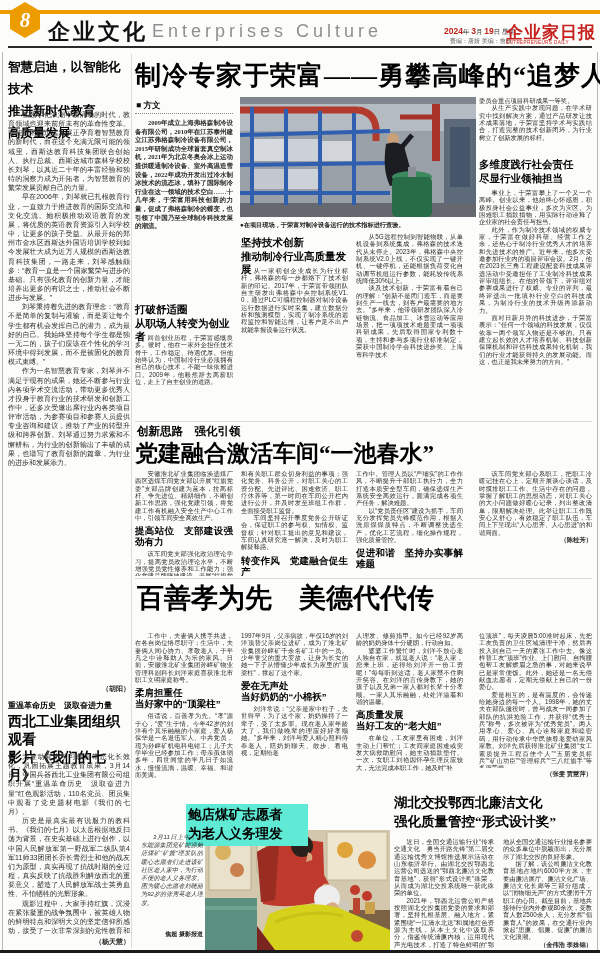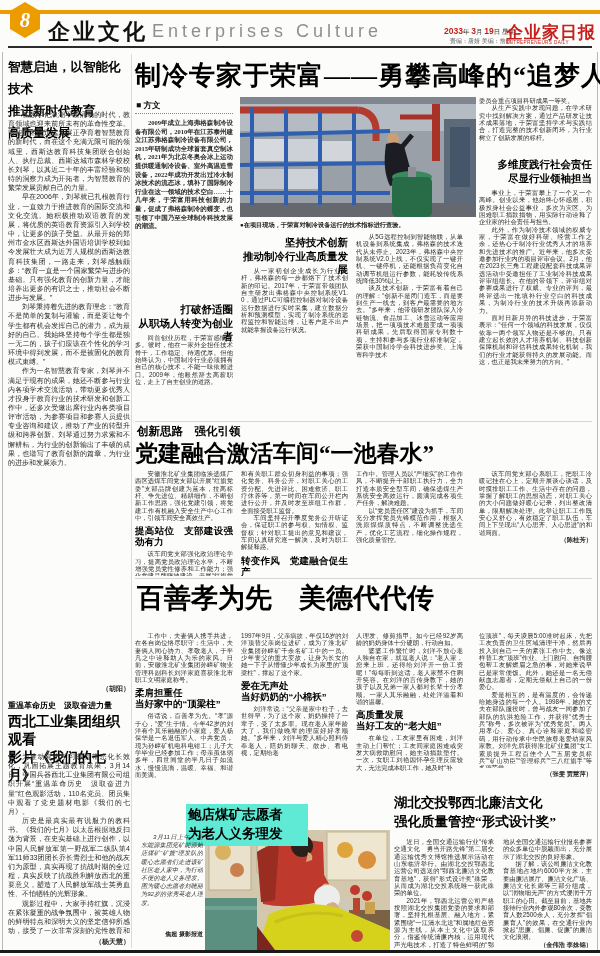--- a/index.html
+++ b/index.html
@@ -30,41 +30,41 @@
   .col{position:absolute;overflow:hidden;}
   .bt{font-size:6.3px;line-height:7.35px;text-align:justify;color:#2a2a2a;word-break:break-all;}
   .bt p{margin:0;text-indent:2em;}
   .rt{font-size:7px;line-height:9.15px;text-align:justify;color:#2a2a2a;word-break:break-all;}
   .rt p{margin:0;text-indent:2em;}
   .serif{font-family:"Liberation Serif","DejaVu Serif",serif;}
   .h-main{left:135px;top:58px;width:457px;font-size:26px;font-weight:700;letter-spacing:1px;white-space:nowrap;color:#000;}
   .byline{left:136px;top:100px;font-size:8.5px;font-weight:700;color:#111;text-align:center;}
   .dotrule{left:135px;top:113px;width:98px;border-bottom:1px dotted #8a8a8a;height:0;}
   .intro{font-weight:700;font-size:6.5px;line-height:8.6px;}
-  .sh{font-weight:700;font-size:10.5px;line-height:13.5px;color:#000;text-align:right;}
+  .sh{font-weight:700;font-size:10.5px;line-height:13.5px;color:#000;}
   .psh{font-weight:700;font-size:9.5px;line-height:11px;color:#000;margin:4px 0 3px;text-indent:0 !important;}
   .caption{font-size:6.2px;font-weight:700;color:#222;line-height:7.5px;}
   .kicker{font-weight:700;color:#000;}
   .sign{text-align:right;font-weight:700;}
   .photo-frame{position:absolute;overflow:hidden;}
   .titlebox{background:#5eead4;}
 </style>
 </head>
 <body>
 
 <div class="page">
 
   <div class="abs accent-bar"></div>
   <div class="abs hex">
     <span>8</span>
   </div>
   <div class="abs sec-cn">企业文化</div>
   <div class="abs sec-en">Enterprises Culture</div>
   <div class="abs date-line">
-    <b>2033</b><span>年</span>
+    <b>2024</b><span>年</span>
     <b>3</b><span>月</span>
     <b>19</b><span>日</span>
     <span>星期二</span>
   </div>
   <div class="abs editors">责编：唐婧 美编：詹毅</div>
   <div class="abs masthead">企业家日报</div>
   <div class="abs masthead-en">ENTREPRENEURS DAILY</div>
   <div class="abs hrule"></div>
 
   <div class="abs edge-l"></div>
@@ -185,20 +185,21 @@
 
   </div>
   <div class="col bt" style="left:135px;top:470px;width:98px;height:106px;">
     <p>安徽淮北矿业集团临涣选煤厂西区选煤车间党支部以开展“红旗党委”支部品牌创建为蓝本，拉高标杆、争先进位、精耕细作，不断创新工作思路，强化党建引领，将党建工作有机融入安全生产中心工作中，引领车间安全高效生产。</p>
     <div class="psh">提高站位　支部建设强劲有力</div>
     <p>该车间党支部强化政治理论学习，提高党员政治理论水平，不断增强党员党性修养和工作能力；强化党建品牌阵地建设，开展“红旗党委”党建品牌活动，践行民主集中制，集体讨论研究支部工作中的重大问题</p>
   </div>
   <div class="col bt" style="left:356px;top:470px;width:107px;height:106px;">
     <p style="text-indent:0;">工作中。管理人员以“严细实”的工作作风，不断提升干部职工执行力，全力打造本质安全型车间，确保选煤生产系统安全高效运行，圆满完成各项生产任务，解决难题。</p>
     <p>以“党员责任区”建设为抓手，车间充分发挥党员先锋模范作用，根据入洗原煤煤质特点，不断调整洗选生产，优化工艺流程，细化操作规程，强化质量管控。</p>
+    <div class="psh">促进和谐　坚持办实事解难题</div>
   </div>
   <div class="col bt" style="left:479px;top:470px;width:113px;height:106px;">
     <p>该车间党支部心系职工，把职工冷暖记挂在心上，定期开展谈心谈话，及时摸排职工工作、生活中存在的问题，掌握了解职工的思想动态，对职工关心的大小问题做好暖心记录，列出整改清单，限期解决处理。此举让职工工作既安心又舒心，有效稳定了职工队伍，车间上下呈现出“人心思齐、人心思进”的和谐局面。</p>
     <div class="sign">（陈桂芳）</div>
   </div>
 
   <div class="abs serif" style="left:137px;top:580px;width:457px;font-size:27px;font-weight:700;white-space:nowrap;color:#000;">百善孝为先　美德代代传</div>
 
   <div class="col bt" style="left:135px;top:632px;width:98px;height:164px;">
     <p>工作中，夫妻俩人携手共进，在各自岗位恪尽职守；生活中，夫妻俩人同心协力、孝敬老人，于平凡之中诠释助人为乐的家风。日前，安徽淮北矿业集团孙疃矿物业管理科副科长刘洋家庭喜获淮北市职工文明家庭称号。</p>

